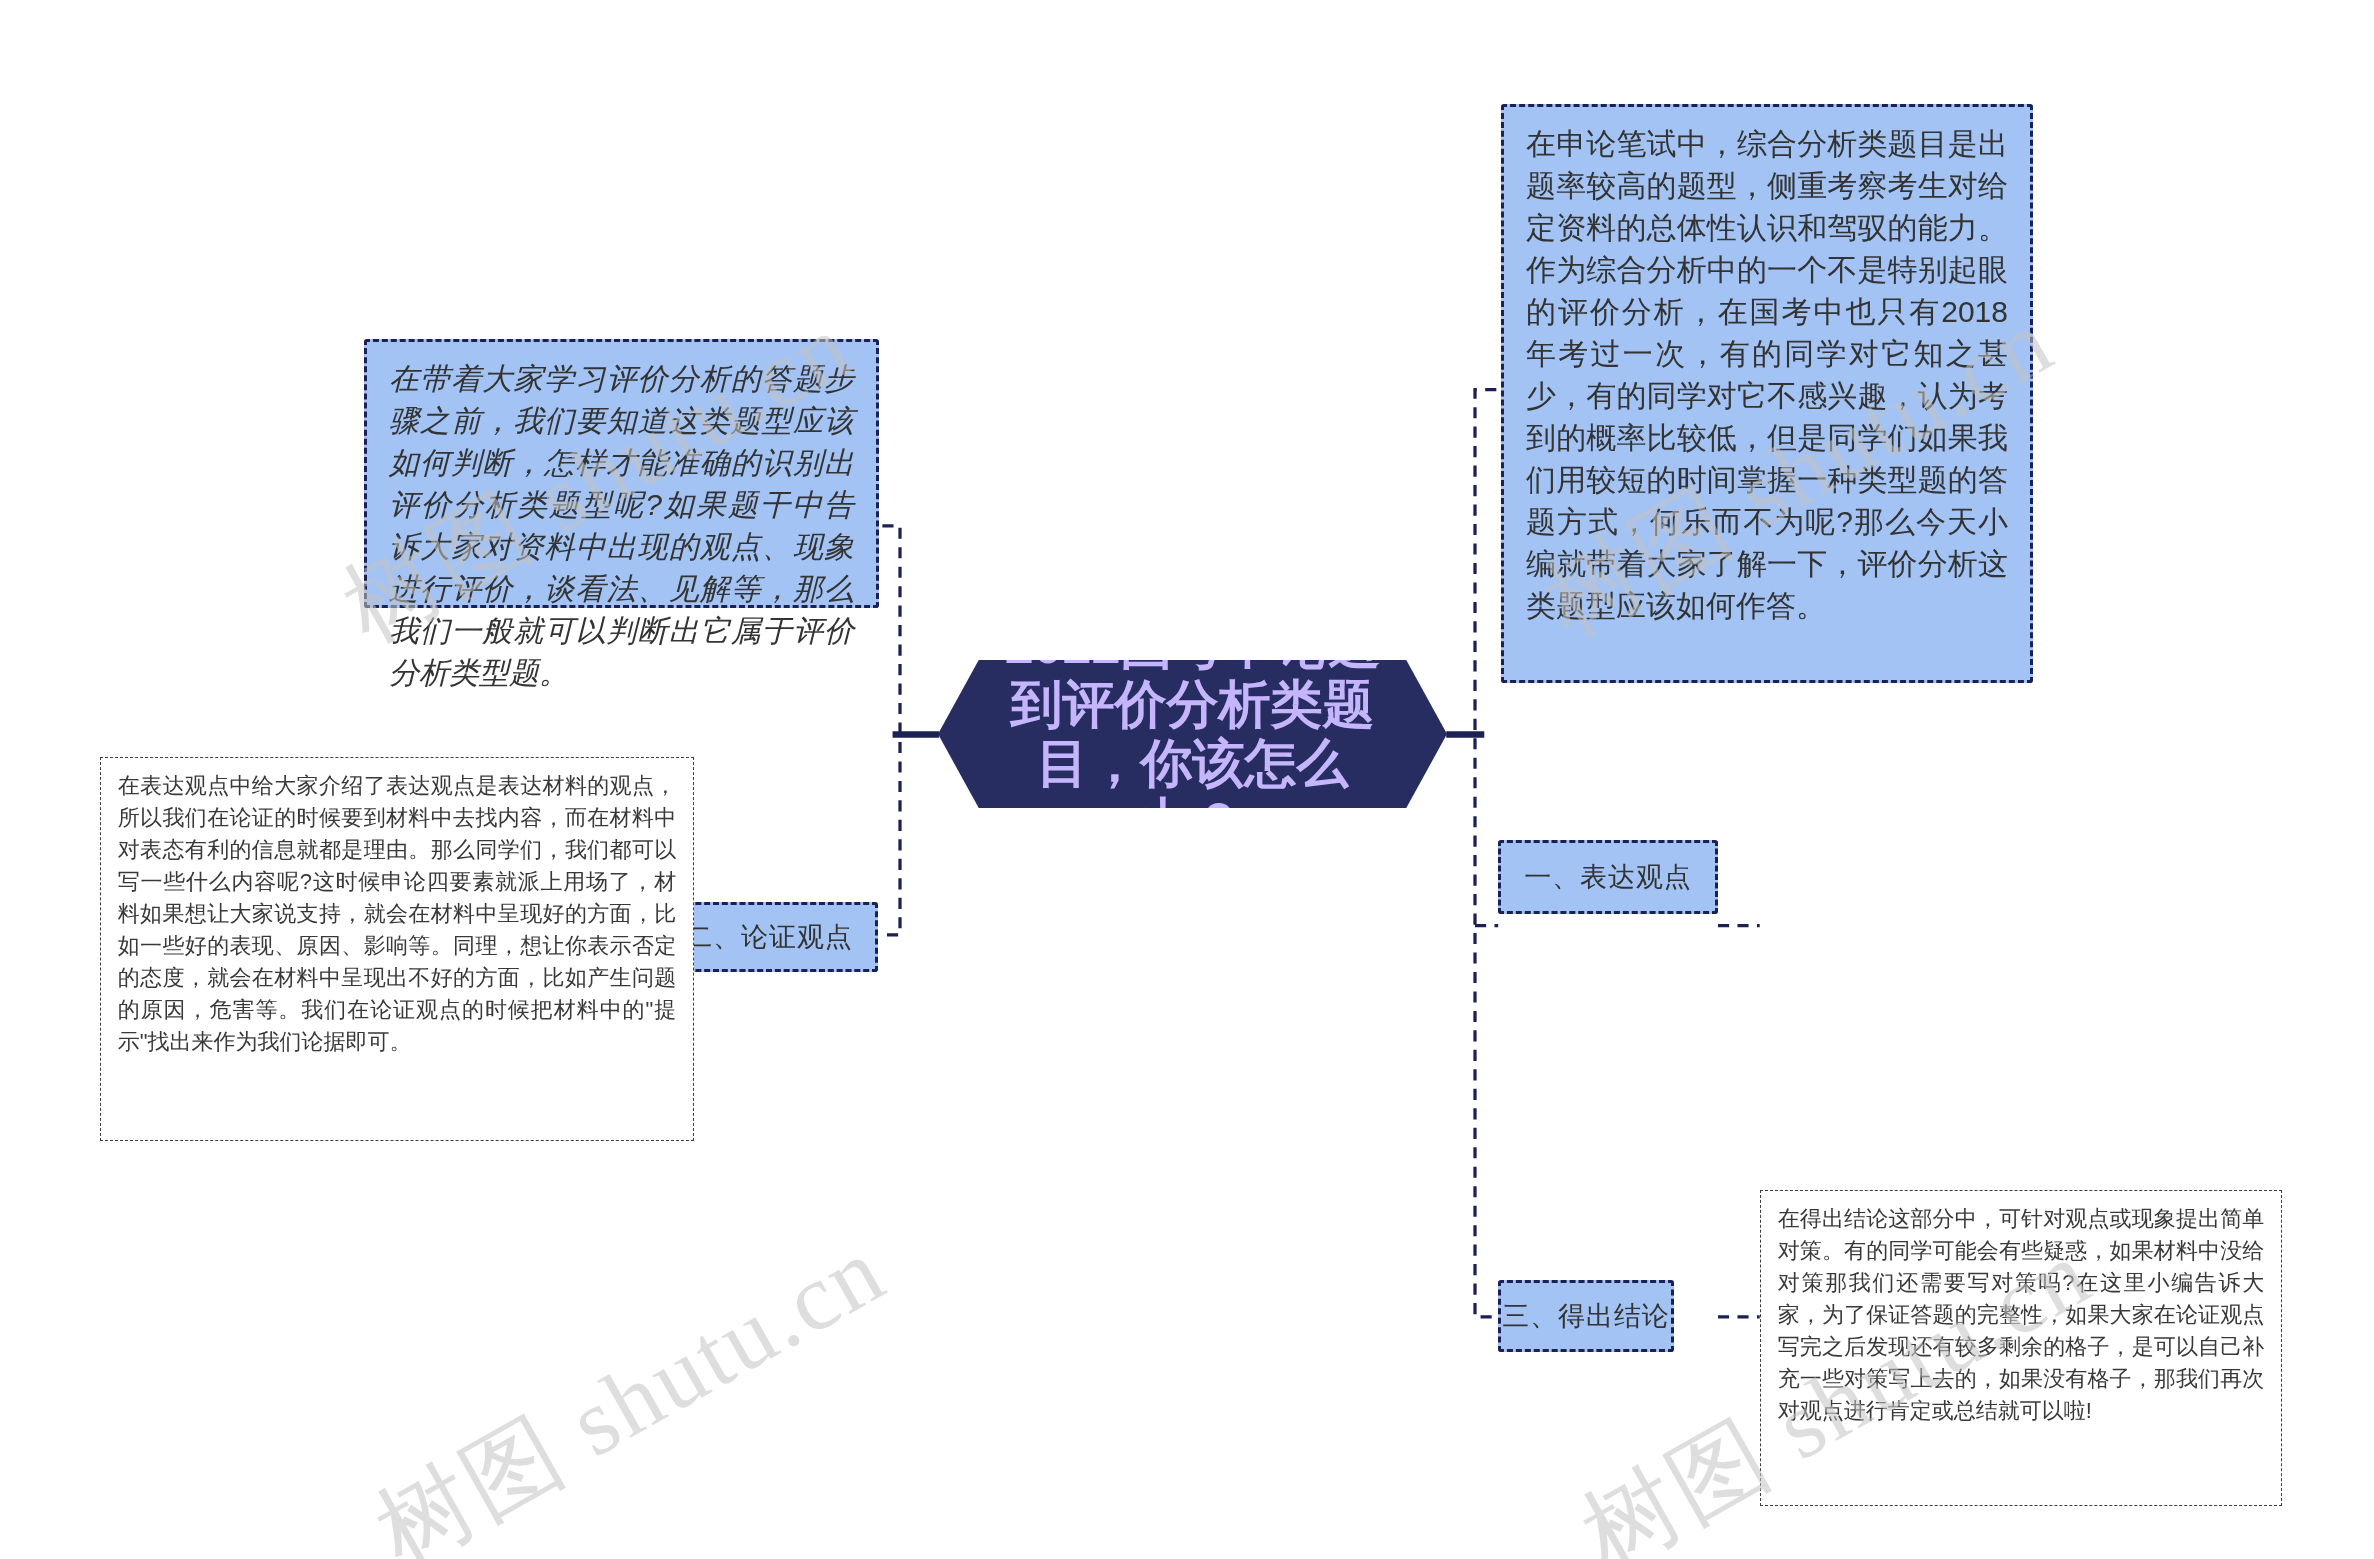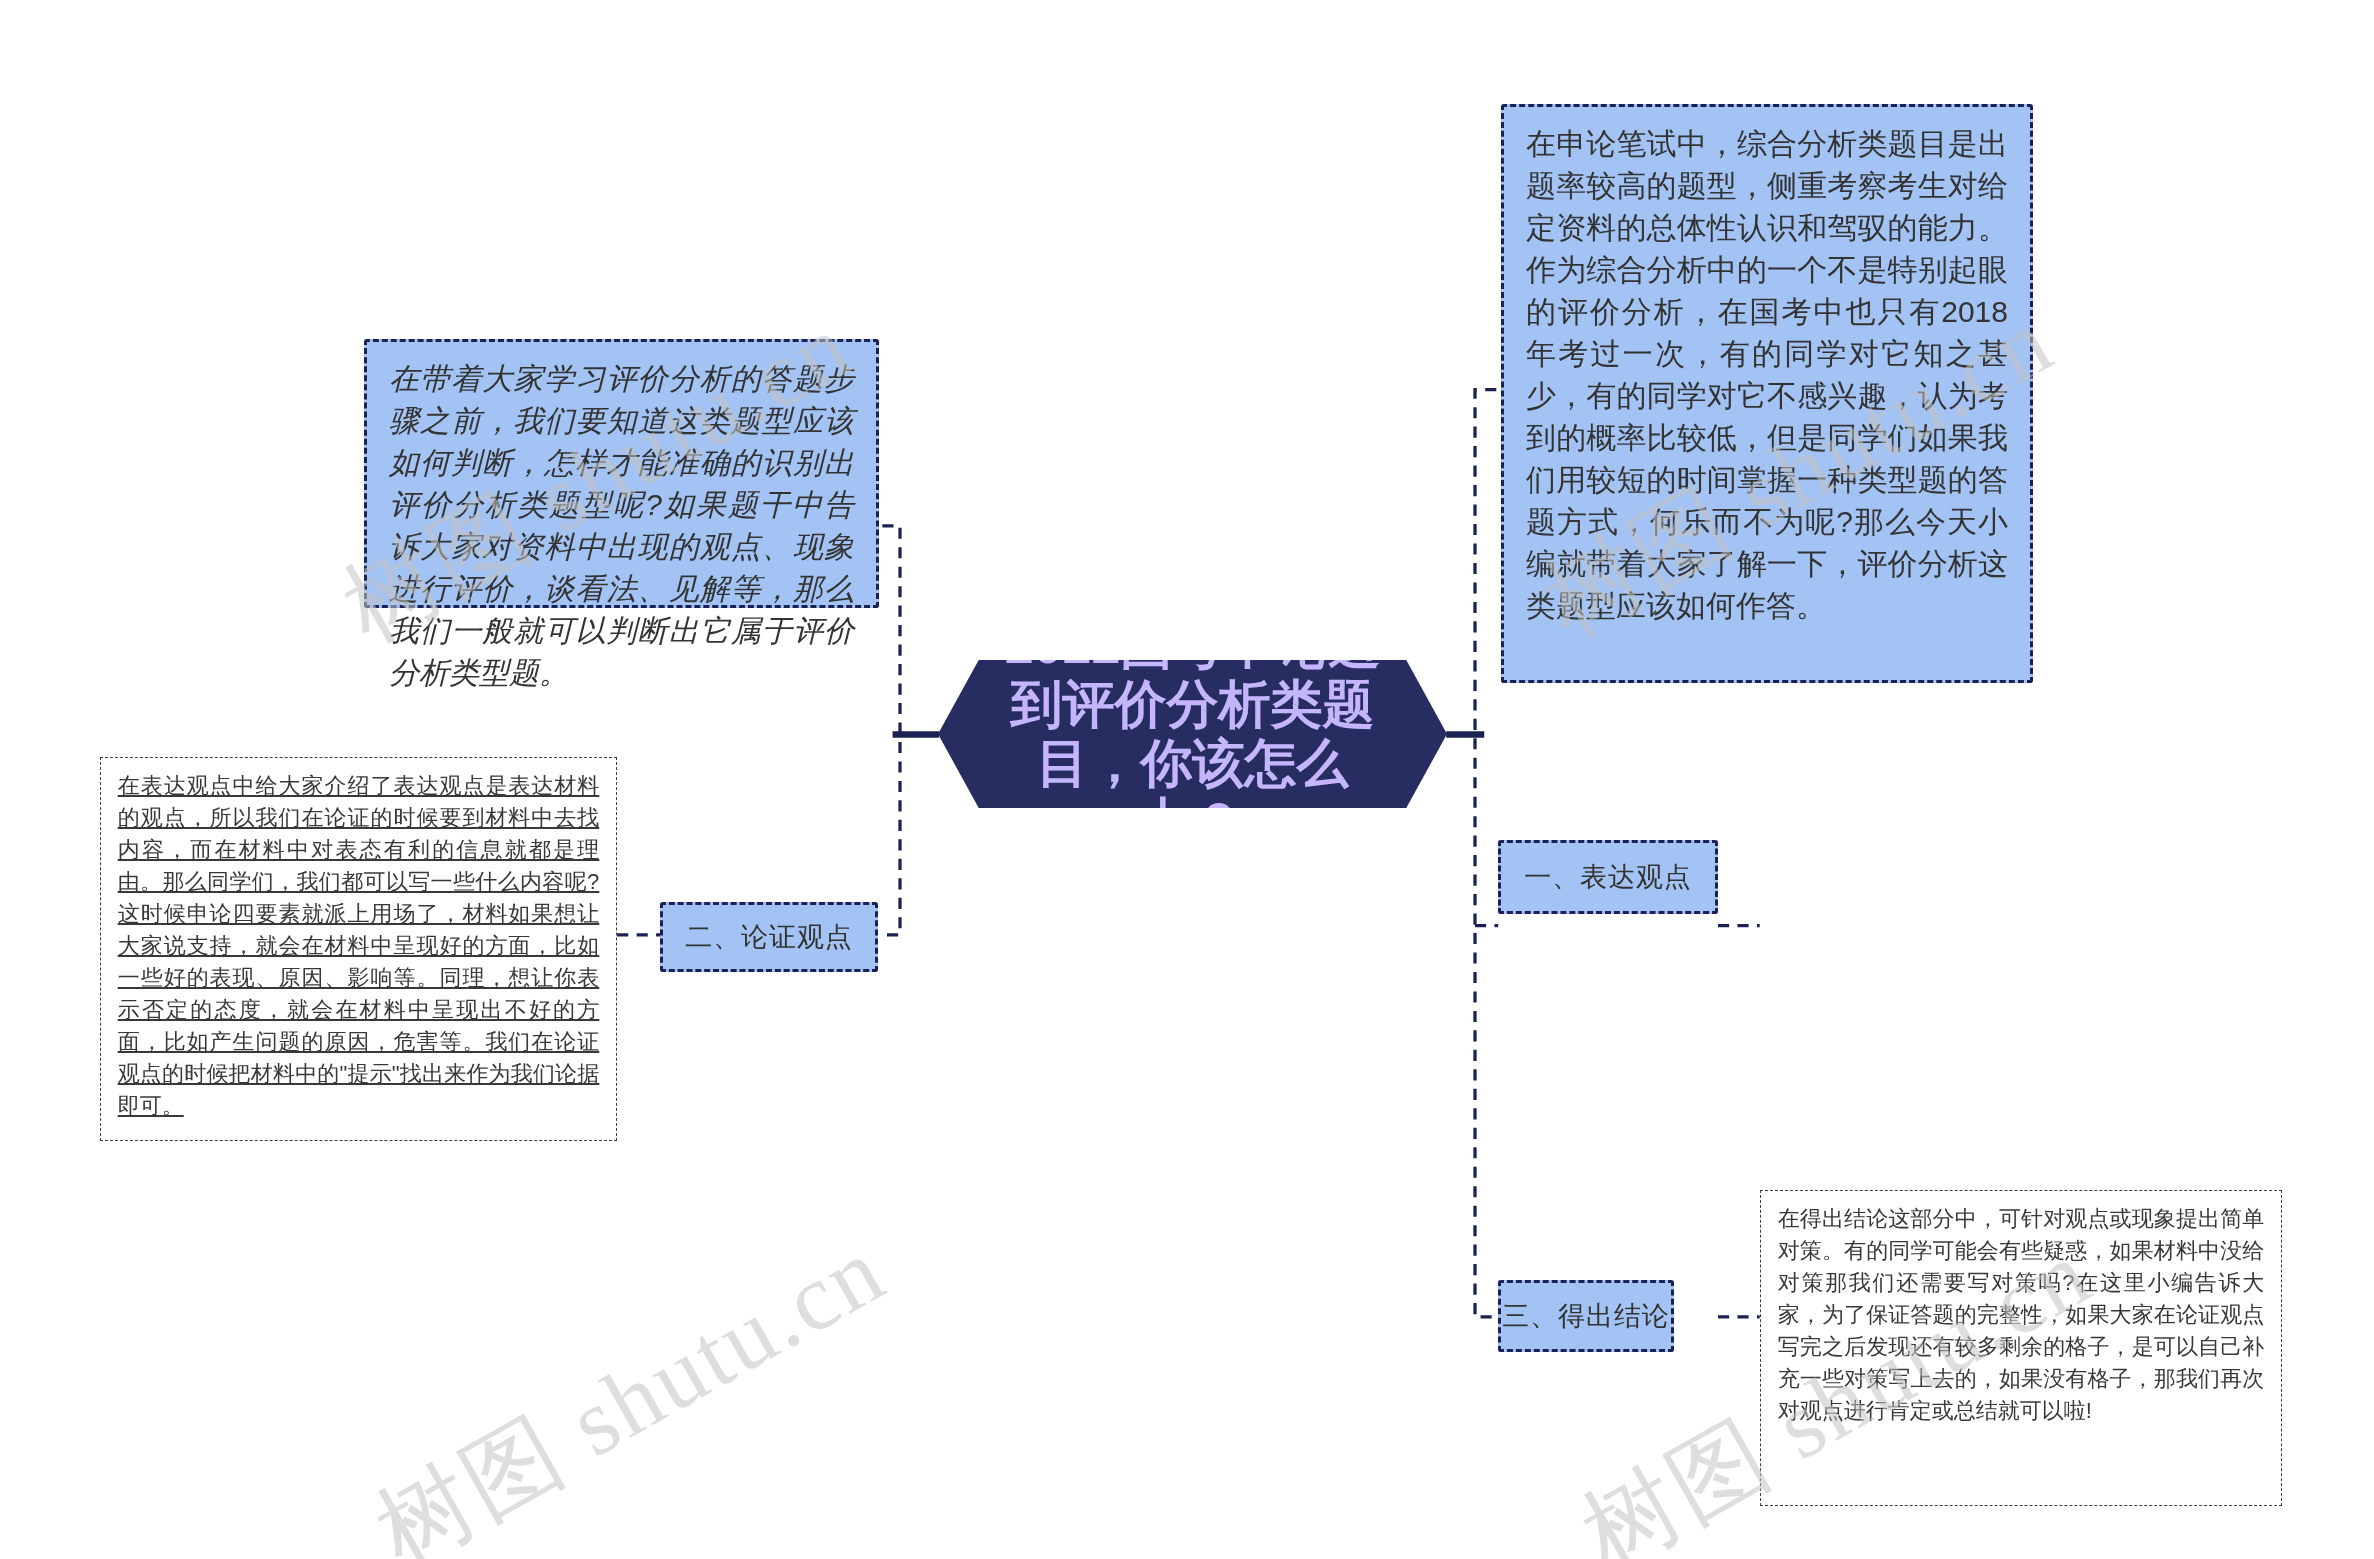--- a/index.html
+++ b/index.html
@@ -57,21 +57,21 @@
     box-sizing: border-box;
     background: #ffffff;
     border: 1.9px dashed #3d3d3d;
     color: #383838;
     font-size: 22px;
     line-height: 32px;
     padding: 12px 16.7px 0 16.7px;
     text-align: justify;
     z-index: 2;
   }
-  #branch2-detail { left: 100px;  top: 757px;  width: 517px; height: 384px; text-decoration: underline; }
+  #branch2-detail { left: 100px;  top: 757px;  width: 594px; height: 384px; }
   #branch1-detail { left: 1760px; top: 744px;  width: 522px; height: 405px; }
   #branch3-detail { left: 1760px; top: 1190px; width: 522px; height: 316px; }
 
   
   #center-node {
     position: absolute;
     left: 938px; top: 660px;
     width: 509px; height: 148px;
     background: #272d61;
     clip-path: polygon(0 50%, 8% 0, 92% 0, 100% 50%, 92% 100%, 8% 100%);

